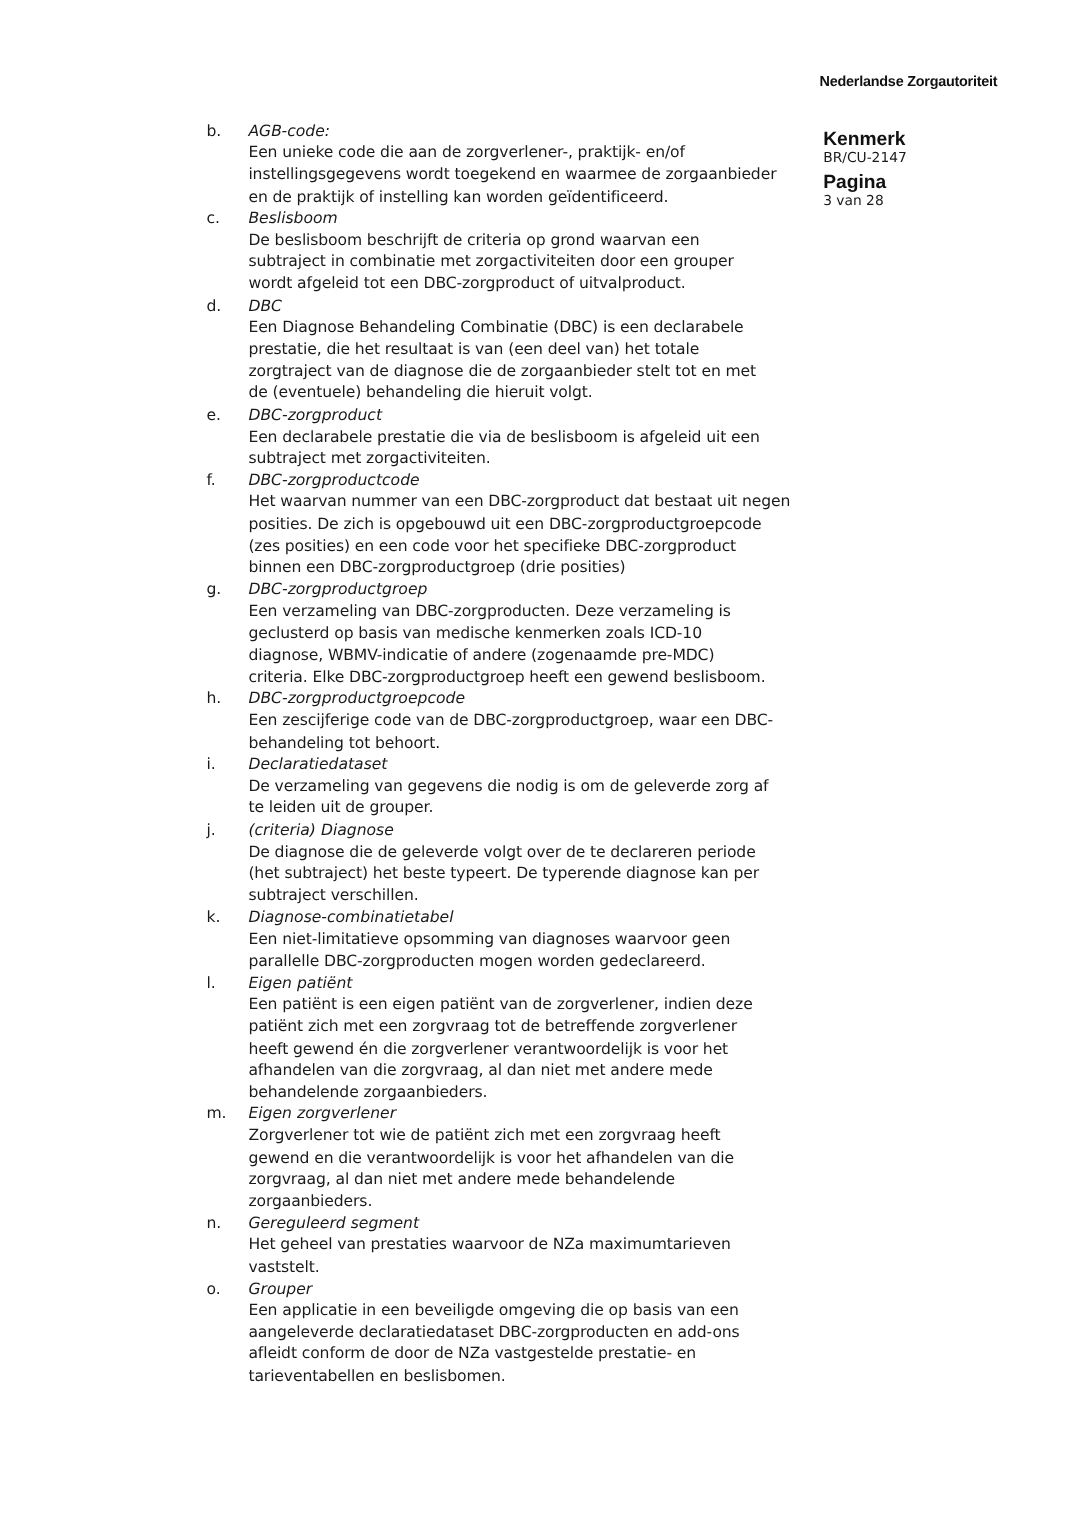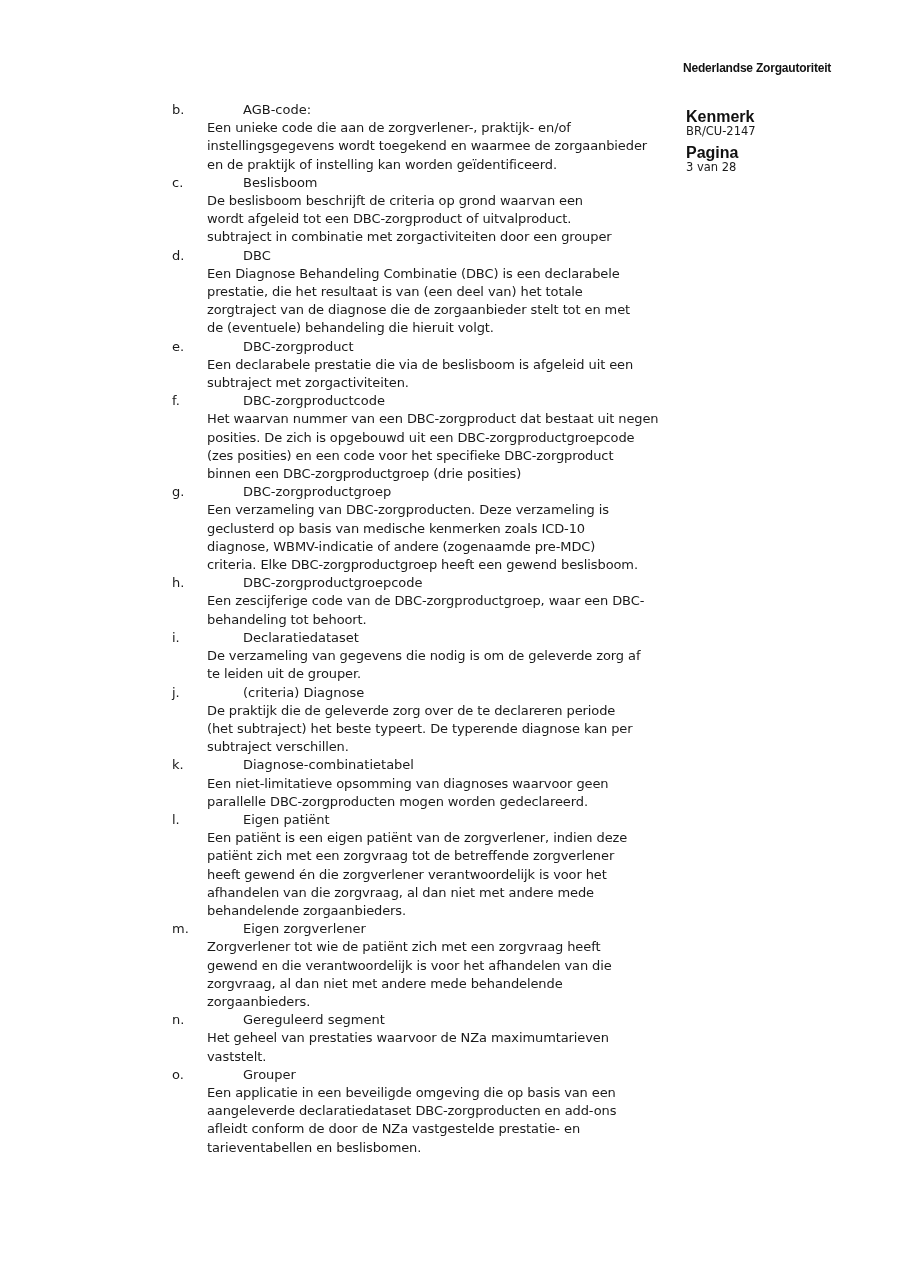--- a/index.html
+++ b/index.html
@@ -63,24 +63,24 @@
   .def-letter {
     flex: 0 0 35px;
     width: 35px;
     font-size: 13px;
     line-height: 18.2px;
   }
   .def-body {
     flex: 1 1 auto;
   }
   .def-term {
+    font-style: italic;
     font-size: 13px;
     line-height: 18.2px;
     white-space: nowrap;
-    margin-left: 36px;
   }
   .def-line {
     font-size: 13px;
     line-height: 18.2px;
     letter-spacing: -0.1px;
     white-space: nowrap;
   }
 </style>
 </head>
 <body>
@@ -105,22 +105,22 @@
           <div class="def-line">Een unieke code die aan de zorgverlener-, praktijk- en/of</div>
           <div class="def-line">instellingsgegevens wordt toegekend en waarmee de zorgaanbieder</div>
           <div class="def-line">en de praktijk of instelling kan worden geïdentificeerd.</div>
         </div>
       </div>
       <div class="def-item">
         <div class="def-letter">c.</div>
         <div class="def-body">
           <div class="def-term">Beslisboom</div>
           <div class="def-line">De beslisboom beschrijft de criteria op grond waarvan een</div>
+          <div class="def-line">subtraject in combinatie met zorgactiviteiten door een grouper</div>
           <div class="def-line">wordt afgeleid tot een DBC-zorgproduct of uitvalproduct.</div>
-          <div class="def-line">subtraject in combinatie met zorgactiviteiten door een grouper</div>
         </div>
       </div>
       <div class="def-item">
         <div class="def-letter">d.</div>
         <div class="def-body">
           <div class="def-term">DBC</div>
           <div class="def-line">Een Diagnose Behandeling Combinatie (DBC) is een declarabele</div>
           <div class="def-line">prestatie, die het resultaat is van (een deel van) het totale</div>
           <div class="def-line">zorgtraject van de diagnose die de zorgaanbieder stelt tot en met</div>
           <div class="def-line">de (eventuele) behandeling die hieruit volgt.</div>
@@ -167,21 +167,21 @@
         <div class="def-body">
           <div class="def-term">Declaratiedataset</div>
           <div class="def-line">De verzameling van gegevens die nodig is om de geleverde zorg af</div>
           <div class="def-line">te leiden uit de grouper.</div>
         </div>
       </div>
       <div class="def-item">
         <div class="def-letter">j.</div>
         <div class="def-body">
           <div class="def-term">(criteria) Diagnose</div>
-          <div class="def-line">De praktijk die de geleverde zorg over de te declareren periode</div>
+          <div class="def-line">De diagnose die de geleverde volgt over de te declareren periode</div>
           <div class="def-line">(het subtraject) het beste typeert. De typerende diagnose kan per</div>
           <div class="def-line">subtraject verschillen.</div>
         </div>
       </div>
       <div class="def-item">
         <div class="def-letter">k.</div>
         <div class="def-body">
           <div class="def-term">Diagnose-combinatietabel</div>
           <div class="def-line">Een niet-limitatieve opsomming van diagnoses waarvoor geen</div>
           <div class="def-line">parallelle DBC-zorgproducten mogen worden gedeclareerd.</div>

